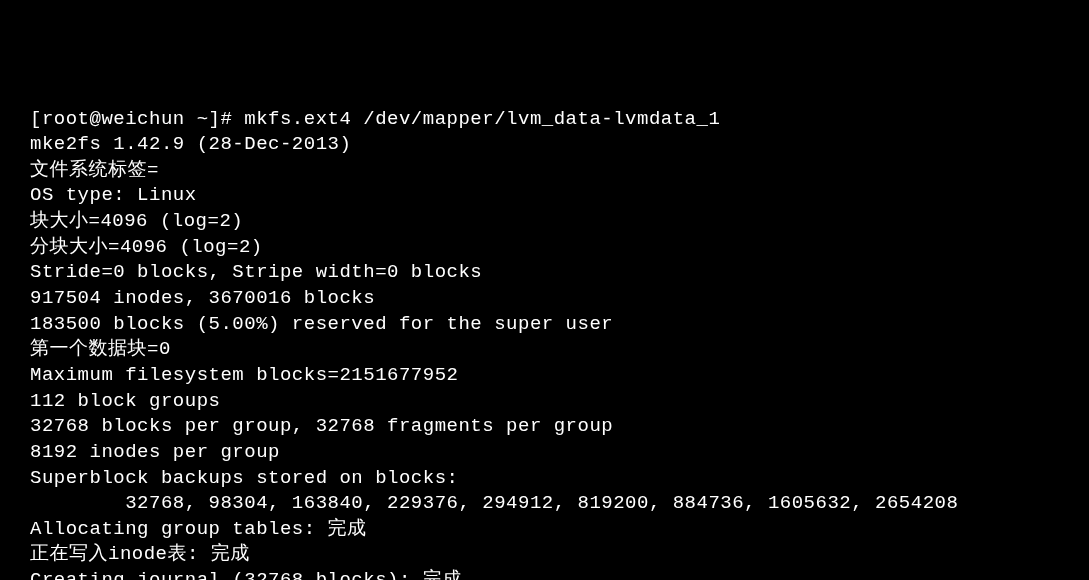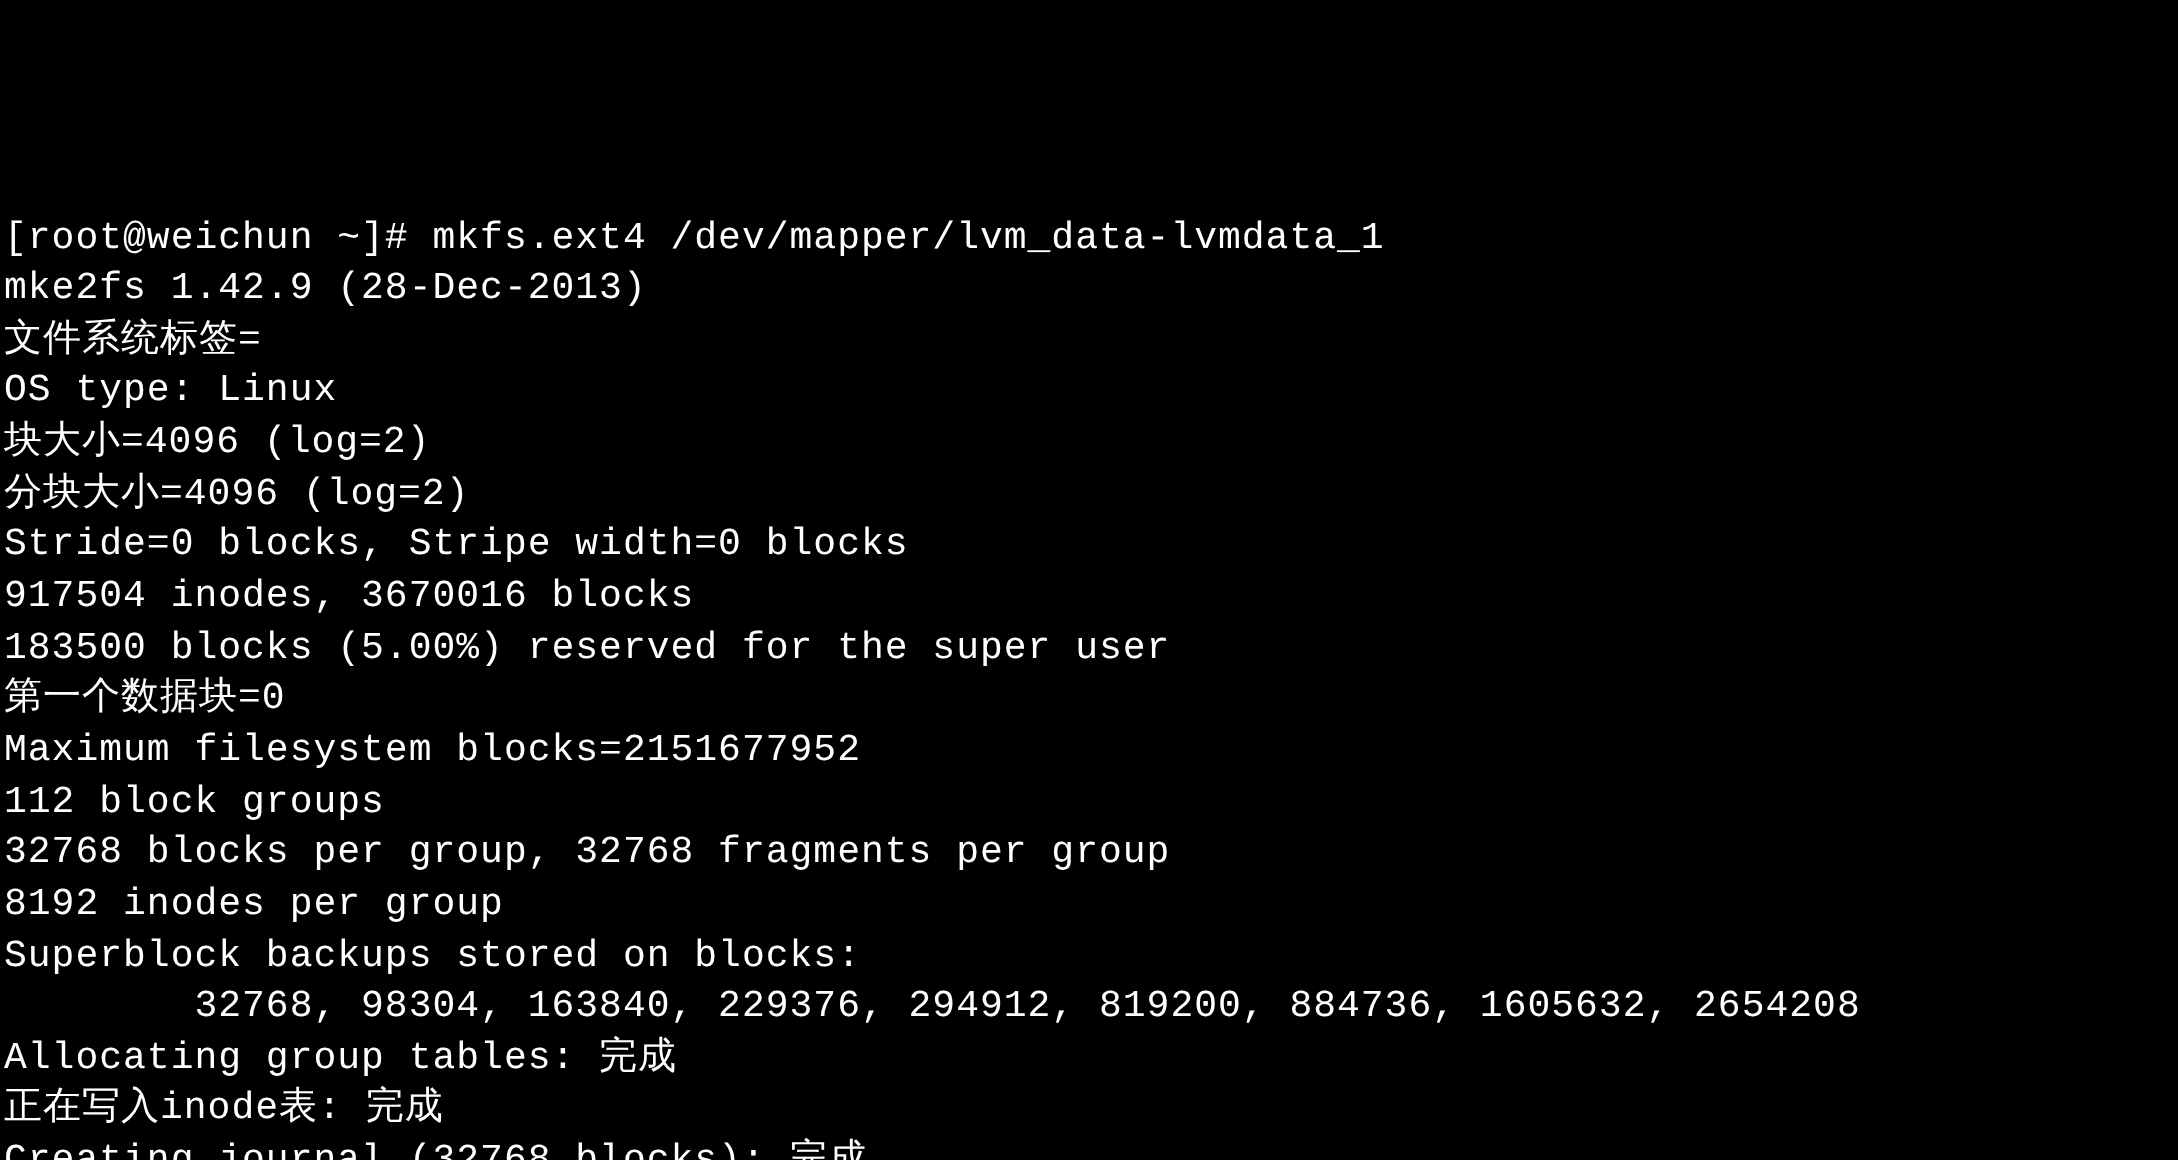--- a/index.html
+++ b/index.html
@@ -18,20 +18,21 @@
       height: 580px;
       overflow: hidden;
       white-space: pre;
       letter-spacing: 0.5px;
     }
     .terminal {
       display: block;
     }
     .line {
       display: block;
+      margin-left: 28px;
     }
   </style>
 </head>
 <body>
 
 
 
 <div class="terminal"><span class="line"><span>[root@weichun ~]# </span><span>mkfs.ext4 /dev/mapper/lvm_data-lvmdata_1</span></span><span class="line">mke2fs 1.42.9 (28-Dec-2013)</span><span class="line">文件系统标签=</span><span class="line">OS type: Linux</span><span class="line">块大小=4096 (log=2)</span><span class="line">分块大小=4096 (log=2)</span><span class="line">Stride=0 blocks, Stripe width=0 blocks</span><span class="line">917504 inodes, 3670016 blocks</span><span class="line">183500 blocks (5.00%) reserved for the super user</span><span class="line">第一个数据块=0</span><span class="line">Maximum filesystem blocks=2151677952</span><span class="line">112 block groups</span><span class="line">32768 blocks per group, 32768 fragments per group</span><span class="line">8192 inodes per group</span><span class="line">Superblock backups stored on blocks: </span><span class="line">        32768, 98304, 163840, 229376, 294912, 819200, 884736, 1605632, 2654208</span><span class="line"></span><span class="line">Allocating group tables: 完成                            </span><span class="line">正在写入inode表: 完成                            </span><span class="line">Creating journal (32768 blocks): 完成</span></div>
 
 

